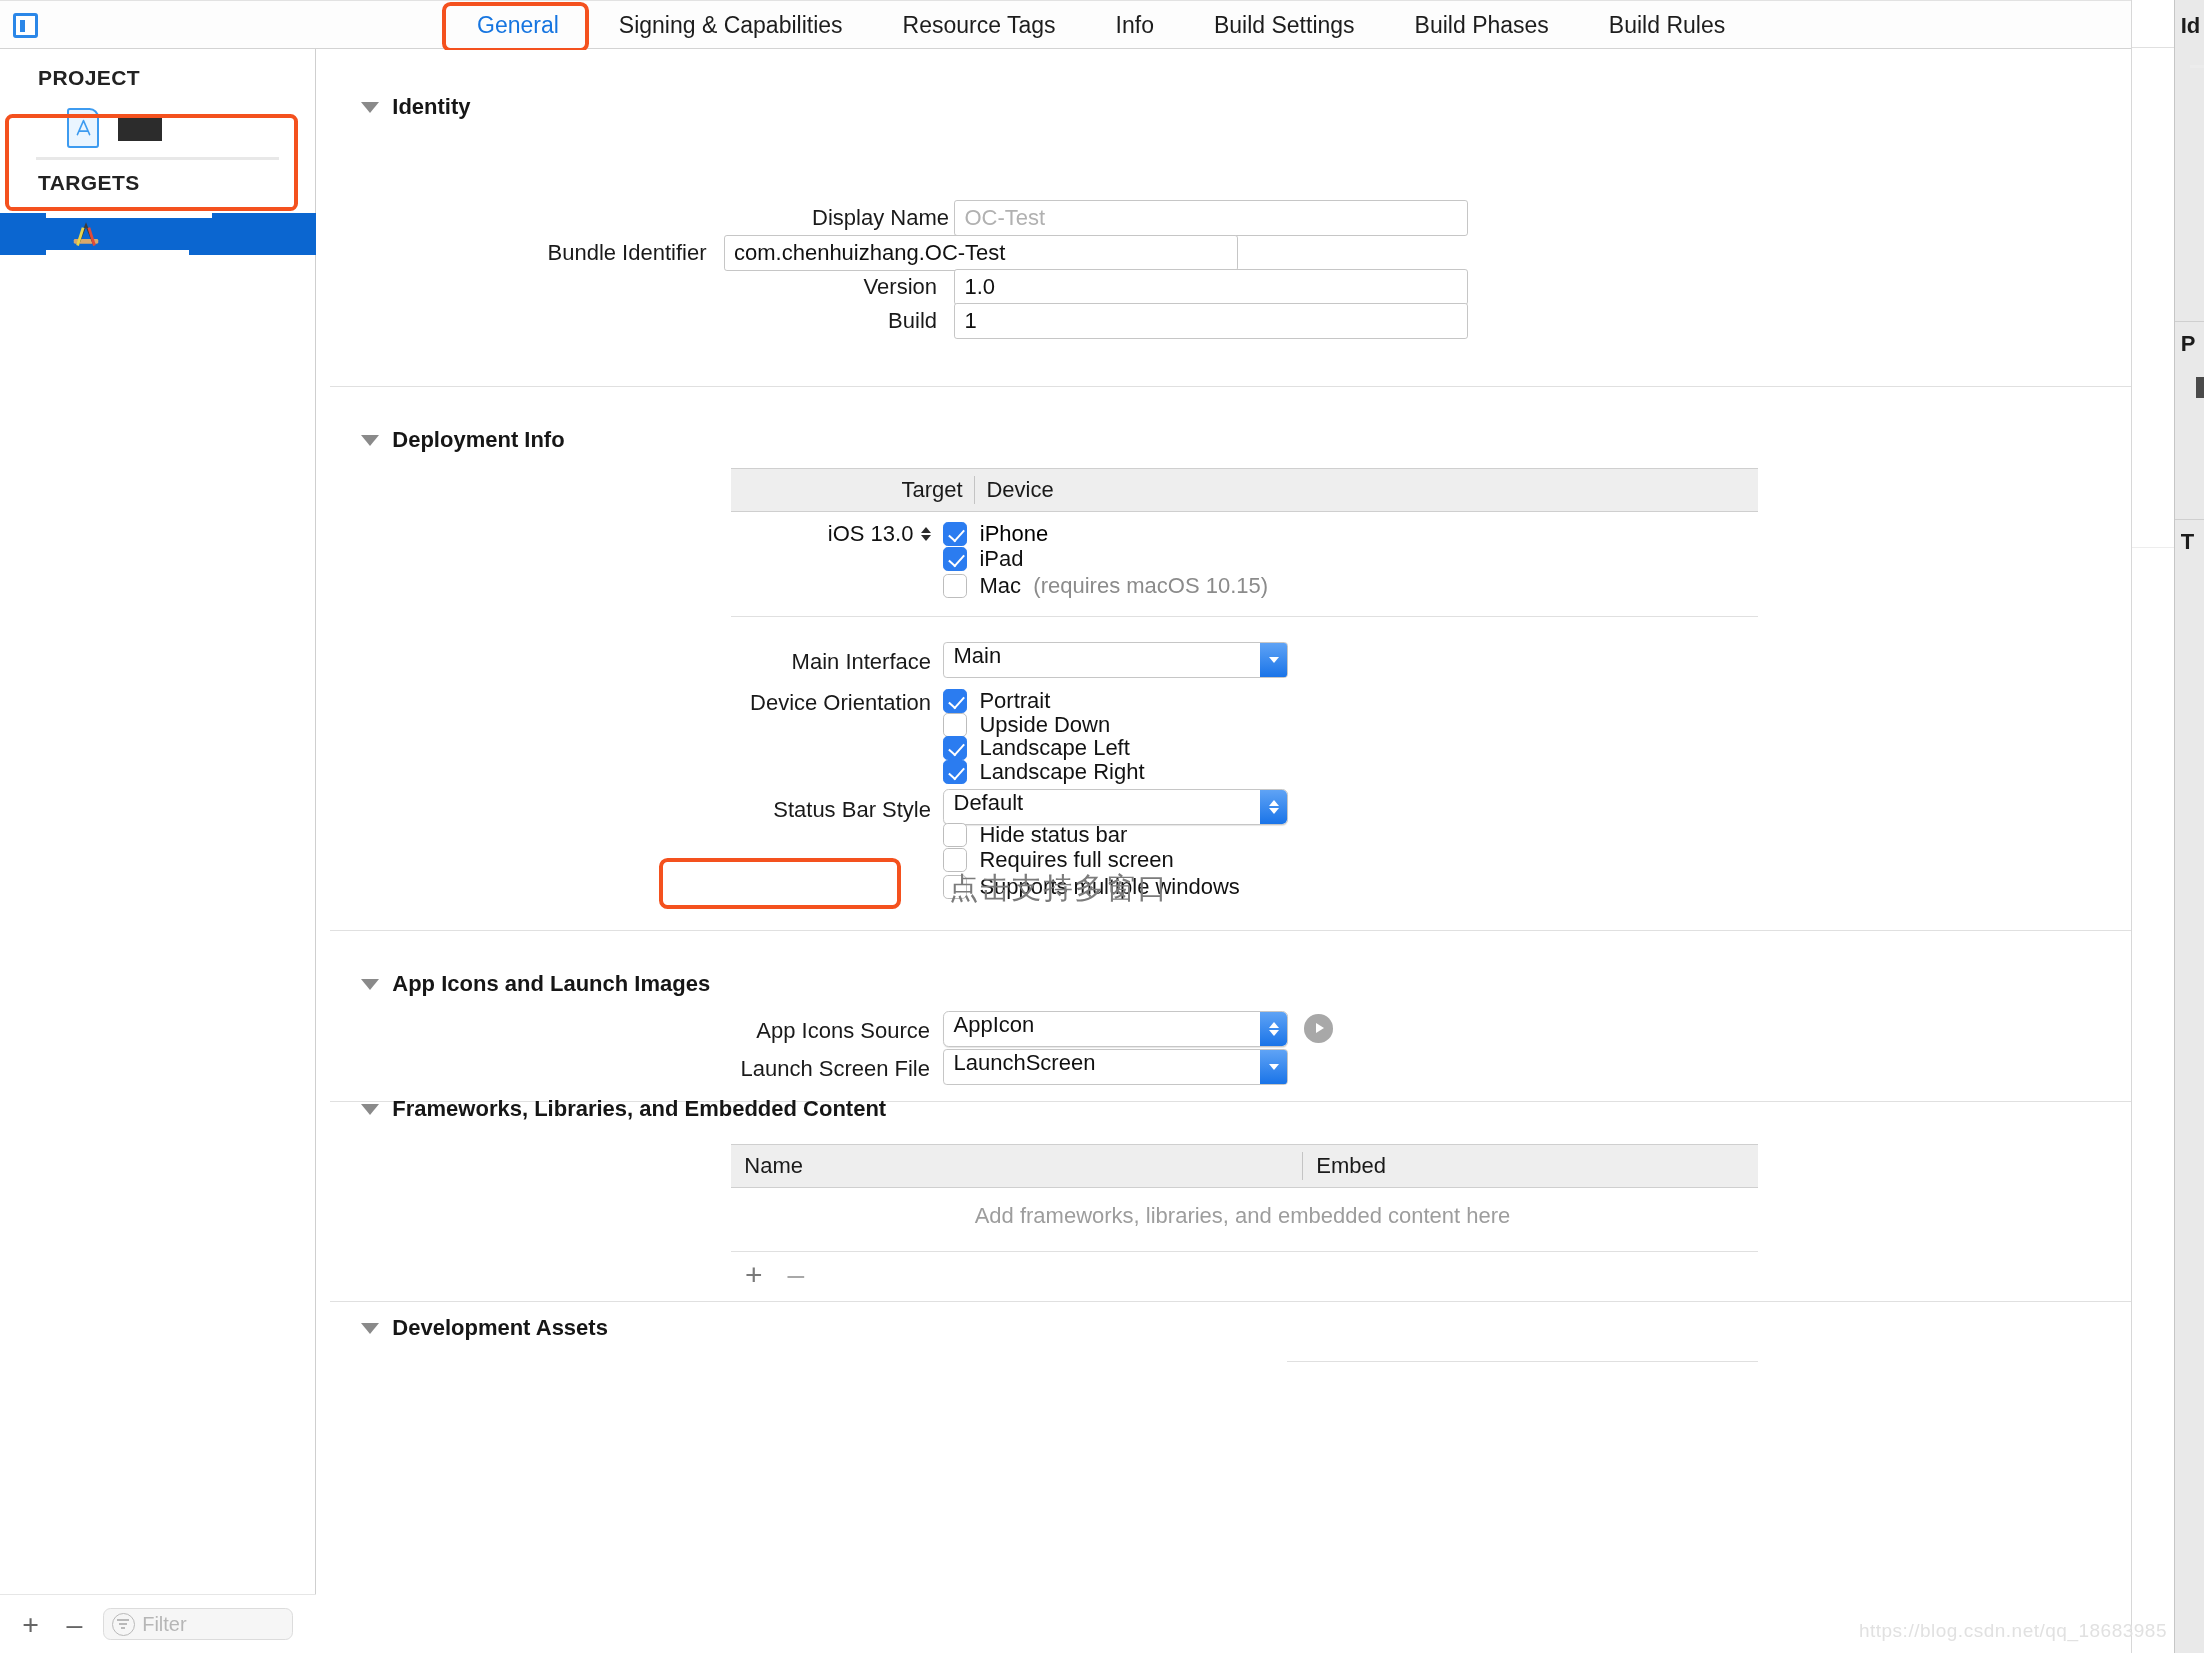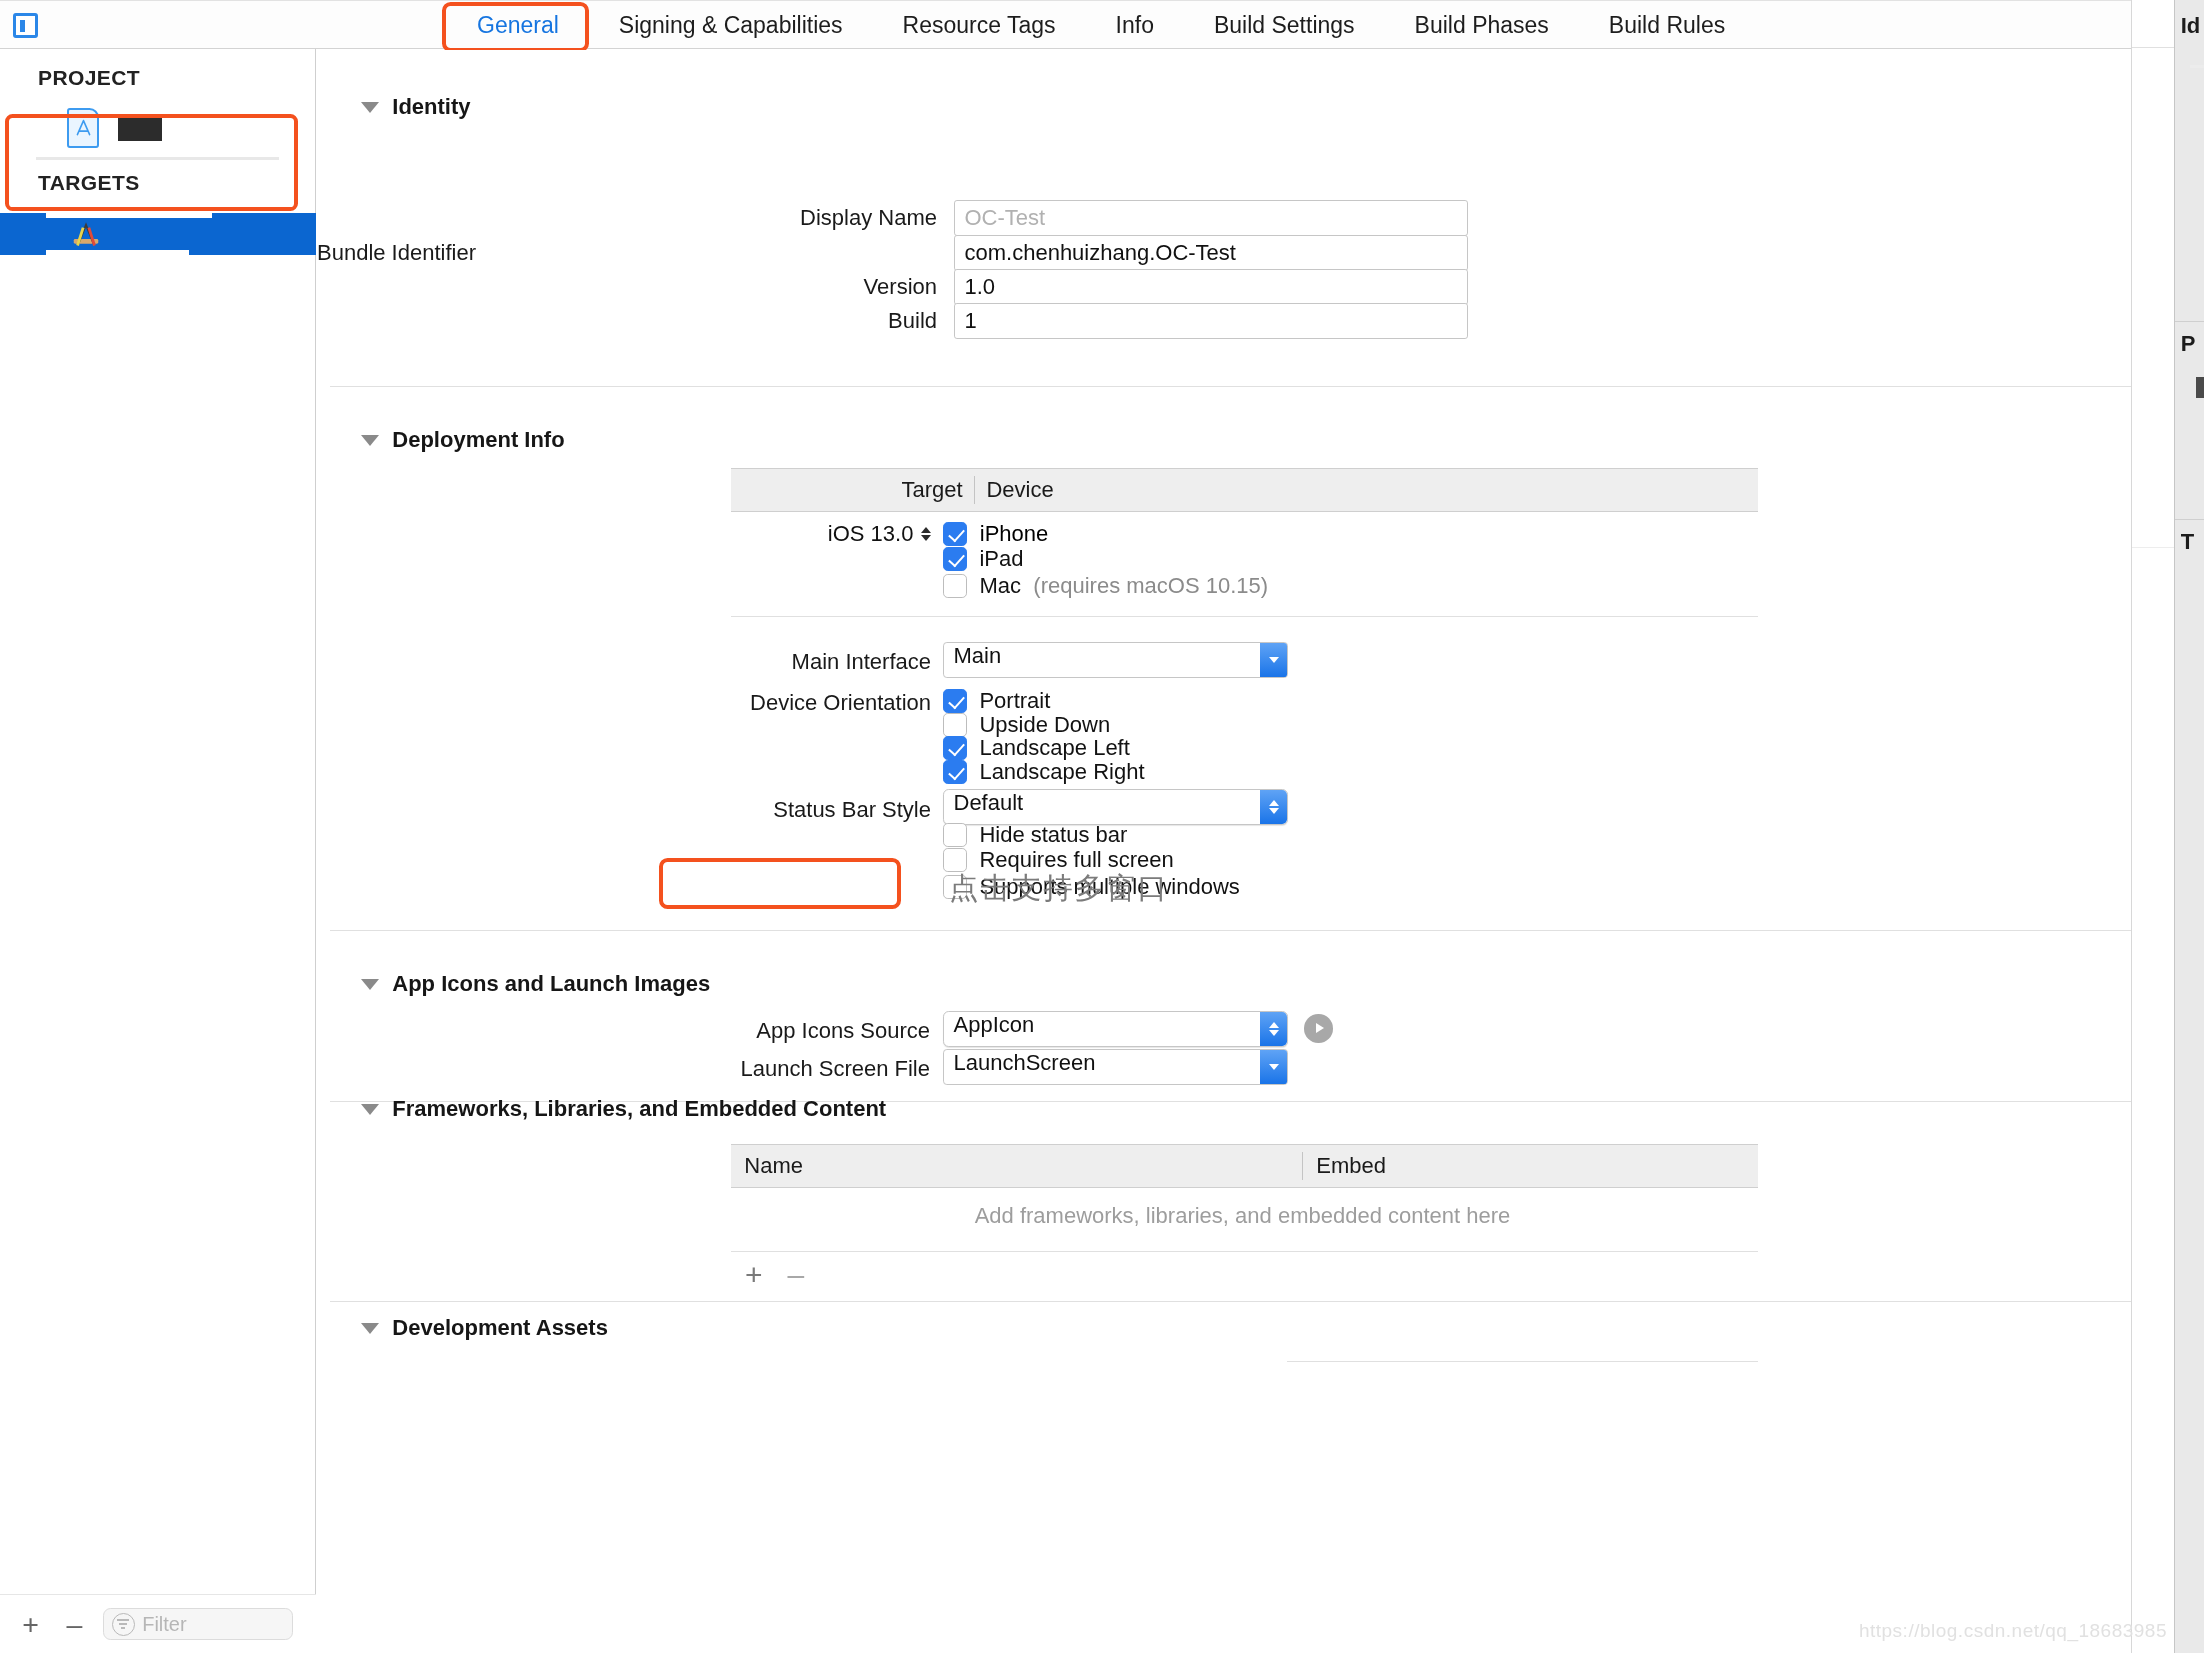--- a/index.html
+++ b/index.html
@@ -242,24 +242,24 @@
 
   <div class="content">
 
     <div class="section-head" style="left:44px; top:44px;">
       <span class="tri"></span>
       <span>Identity</span>
     </div>
 
     <div class="frow" style="left:0; top:150px; width:1151px; justify-content:flex-end;">
       <div class="flabel">Display Name</div>
-      <div class="finput ph" style="margin-left:17px; width:514px;">OC-Test</div>
-    </div>
-
-    <div class="frow" style="left:0; top:185px; width:1151px; justify-content:space-between;">
+      <div class="finput ph" style="margin-left:5px; width:514px;">OC-Test</div>
+    </div>
+
+    <div class="frow" style="left:0; top:185px; width:1151px; justify-content:center;">
       <div class="flabel">Bundle Identifier</div>
       <div class="finput" style="margin-left:17px; width:514px;">com.chenhuizhang.OC-Test</div>
     </div>
 
     <div class="frow" style="left:0; top:219px; width:1151px; justify-content:flex-end;">
       <div class="flabel">Version</div>
       <div class="finput" style="margin-left:17px; width:514px;">1.0</div>
     </div>
 
     <div class="frow" style="left:0; top:253px; width:1151px; justify-content:flex-end;">

